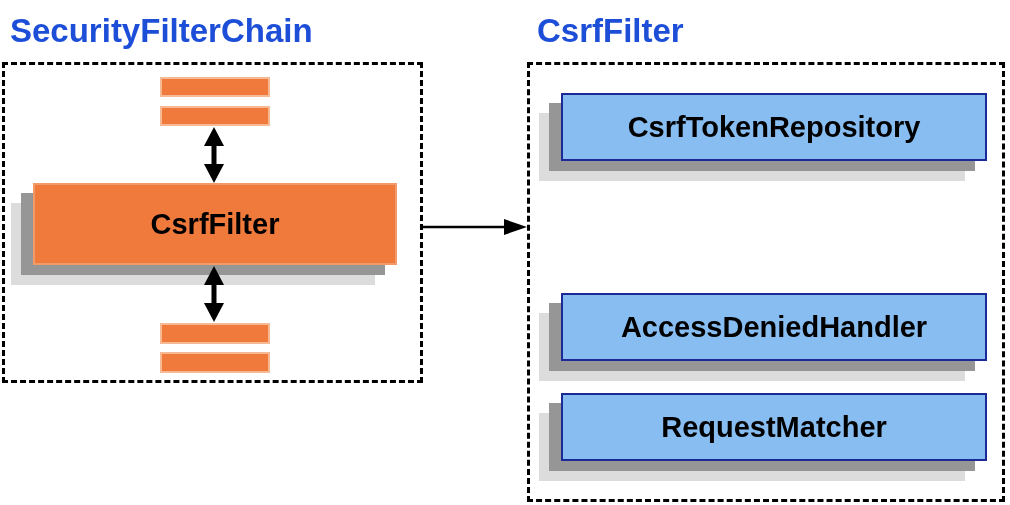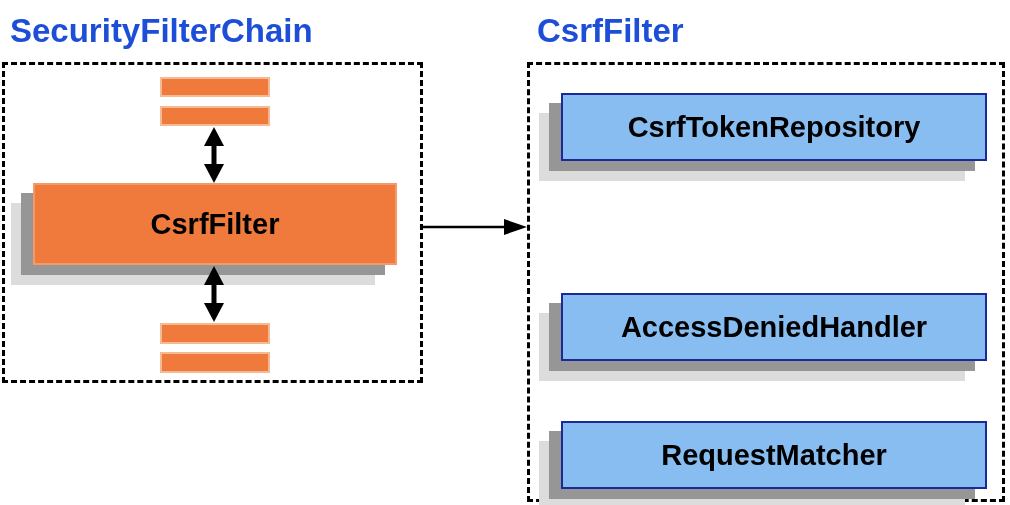--- a/index.html
+++ b/index.html
@@ -80,21 +80,21 @@
                 -22px 20px 0 var(--shadow-light, #DCDCDC);
     text-align: center;
     line-height: 64px;
     font-size: 29px;
     font-weight: bold;
     color: #000000;
   }
   .comp-1 { top: 93px; }
   .comp-2 { top: 193px; }
   .comp-3 { top: 293px; }
-  .comp-4 { top: 393px; margin-top: 28px; }
+  .comp-4 { top: 393px; }
 
   .arrow-svg { position: absolute; }
   .v-arrow-top    { left: 200px; top: 127px; }
   .v-arrow-bottom { left: 200px; top: 266px; }
   .h-arrow        { left: 423px; top: 217px; }
 </style>
 </head>
 <body>
 
 <div class="canvas" style="--bg: #FFFFFF; --orange-fill: #F0793C; --orange-border: #F5B993; --orange-hl: #F29A69; --blue-fill: #87BDF1; --blue-border: #1B2A96; --shadow-dark: #969696; --shadow-light: #DCDCDC;">

